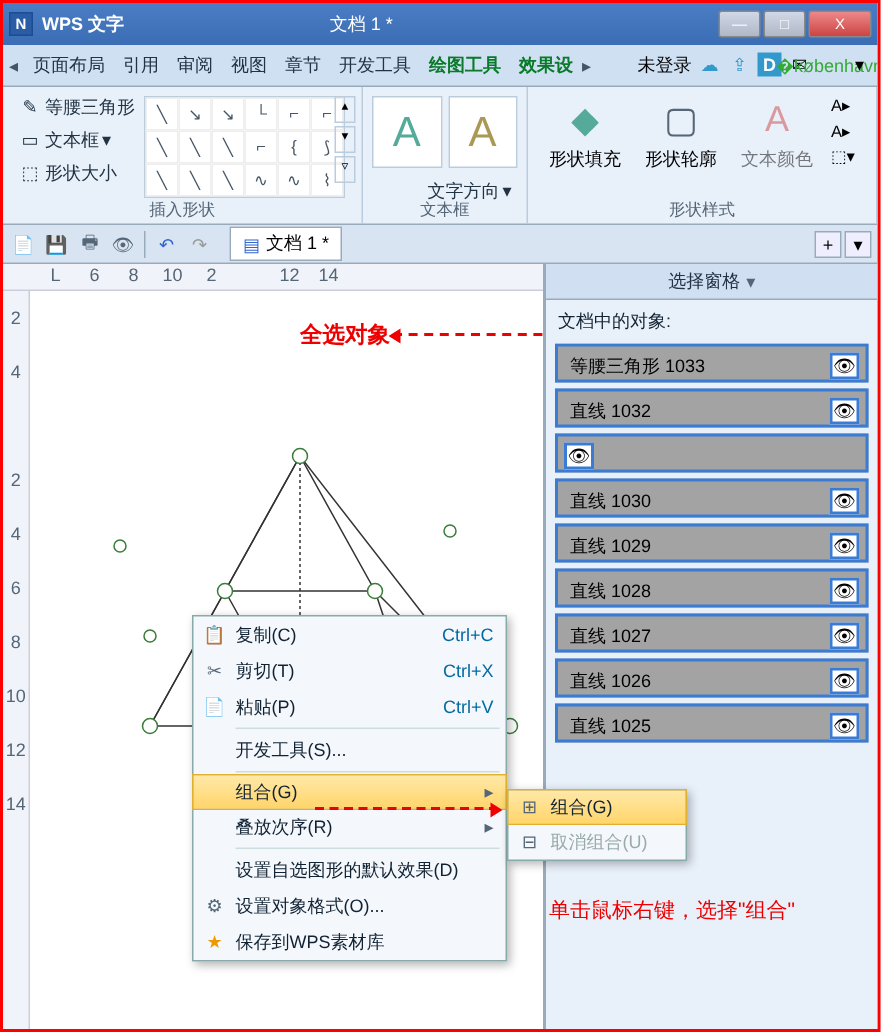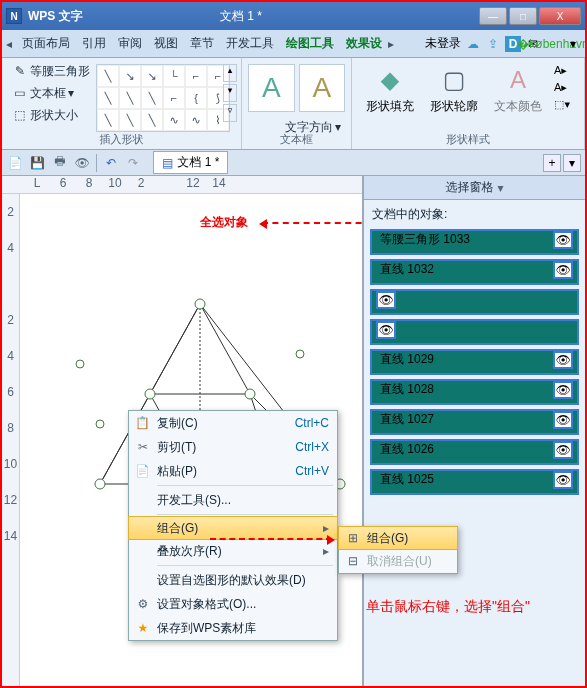--- a/index.html
+++ b/index.html
@@ -8,21 +8,21 @@
 .titlebar .logo{width:16px;height:16px;background:#2a5da4;border:1px solid #1a4d94;display:flex;align-items:center;justify-content:center;font-size:10px;font-weight:bold;margin-right:6px}
 .titlebar .appname{font-weight:bold}
 .titlebar .doctitle{flex:1;text-align:center;margin-left:-80px}
 .winbtns{display:flex;gap:2px}
 .winbtns div{width:28px;height:18px;background:linear-gradient(#d0d8e8,#b0b8c8);border:1px solid #888;border-radius:2px;display:flex;align-items:center;justify-content:center;font-size:10px}
 .winbtns .close{background:linear-gradient(#e88,#c44);color:#fff;width:42px}
 .tabbar{height:28px;background:#cfe0f2;display:flex;align-items:center;padding:0 4px;border-bottom:1px solid #9ab}
 .tabbar .arrow{width:10px;color:#456}
 .tabbar .tab{padding:4px 6px;color:#234;cursor:pointer}
 .tabbar .tab.active{color:#0a7a2a;font-weight:bold}
-.tabbar .right{margin-left:auto;display:flex;align-items:center;gap:4px}
+.tabbar .right{margin-left:auto;display:flex;gap:4px}
 .tabbar .right .ic{width:16px;height:16px;display:flex;align-items:center;justify-content:center;font-size:12px}
 .ribbon{height:92px;background:#e8f0fa;border-bottom:1px solid #9ab;display:flex}
 .rgroup{border-right:1px solid #bcd;padding:2px 6px;display:flex;flex-direction:column;position:relative}
 .rgroup .glabel{position:absolute;bottom:2px;left:0;right:0;text-align:center;color:#567;font-size:11px}
 .toolrow{display:flex;align-items:center;gap:4px;height:22px}
 .toolbtn{display:flex;align-items:center;gap:2px;padding:2px 4px;color:#234}
 .toolbtn .ic{width:16px;height:16px;display:flex;align-items:center;justify-content:center}
 .shapegrid{display:grid;grid-template-columns:repeat(6,22px);grid-template-rows:repeat(3,22px);gap:0;border:1px solid #bcd;background:#fff;margin-top:2px}
 .shapegrid div{border:1px solid #eee;display:flex;align-items:center;justify-content:center;color:#456;font-size:11px}
 .bigbtn{display:flex;flex-direction:column;align-items:center;padding:4px 8px;gap:2px}
@@ -35,21 +35,21 @@
 .qat .right div{width:18px;height:18px;border:1px solid #9ab;display:flex;align-items:center;justify-content:center;background:#eef}
 .workarea{display:flex;height:516px}
 .canvas-area{width:362px;background:#fff;position:relative;border-right:2px solid #9ab}
 .hruler{height:18px;background:#f0f4fa;border-bottom:1px solid #ccd;display:flex;font-size:9px;color:#567;padding-left:22px}
 .hruler span{width:26px;text-align:center}
 .vruler{position:absolute;left:0;top:18px;width:18px;bottom:0;background:#f0f4fa;border-right:1px solid #ccd;display:flex;flex-direction:column;font-size:9px;color:#567}
 .vruler span{height:36px;display:flex;align-items:center;justify-content:center}
 .canvas{position:absolute;left:18px;top:18px;right:0;bottom:0;background:#fff;overflow:hidden}
 .shape-svg{position:absolute;left:20px;top:70px}
 .handle{fill:#fff;stroke:#3a7c3a}
-.annot1{position:absolute;left:180px;top:20px;color:#e00;font-size:12px;font-weight:bold}
+.annot1{position:absolute;left:180px;top:20px;color:#e00;font-size:15px;font-weight:bold}
 .arrow-dash1{position:absolute;left:242px;top:28px;width:110px;height:2px;border-top:2px dashed #e00}
 .arrow-dash1:before{content:"";position:absolute;left:-8px;top:-5px;border:5px solid transparent;border-right:8px solid #e00}
 .ctxmenu{position:absolute;left:126px;top:408px;width:210px;background:#f4f8fc;border:1px solid #8aa;box-shadow:2px 2px 6px rgba(0,0,0,.3);z-index:10}
 .ctxmenu .item{display:flex;align-items:center;height:24px;padding:0 8px 0 28px;position:relative;color:#123}
 .ctxmenu .item .mic{position:absolute;left:6px;width:16px;text-align:center;color:#567}
 .ctxmenu .item .sc{margin-left:auto;color:#0369a1}
 .ctxmenu .item .sub{margin-left:auto;color:#567}
 .ctxmenu .item.hl{background:linear-gradient(#ffe9a8,#ffd56a);border:1px solid #e0b030;margin:-1px}
 .ctxmenu .msep{height:1px;background:#cdd;margin:2px 4px 2px 28px}
 .submenu{position:absolute;left:336px;top:524px;width:120px;background:#f4f8fc;border:1px solid #8aa;box-shadow:2px 2px 6px rgba(0,0,0,.3);z-index:11}
@@ -58,21 +58,21 @@
 .submenu .item.hl{background:linear-gradient(#ffe9a8,#ffd56a);border:1px solid #e0b030;margin:-1px}
 .submenu .item.dis{color:#9aa}
 .arrow-dash3{position:absolute;left:208px;top:536px;width:122px;height:2px;border-top:2px dashed #e00;z-index:12}
 .arrow-dash3:after{content:"";position:absolute;right:-8px;top:-5px;border:5px solid transparent;border-left:8px solid #e00}
 .annot2{position:absolute;left:364px;top:596px;color:#e00;font-size:14px;z-index:12}
 .sidepane{flex:1;background:#e8f0fa;display:flex;flex-direction:column}
 .sidepane .hdr{height:24px;background:#d0e0f2;border-bottom:1px solid #9ab;display:flex;align-items:center;justify-content:center;gap:4px;color:#234}
 .sidepane .hdr .dd{color:#567}
 .sidepane .lbl{padding:6px 8px;color:#123}
 .objlist{flex:1;overflow:auto;padding:0 6px}
-.objitem{display:flex;align-items:flex-start;height:26px;background:#0f766e;border:2px solid #3a7cd4;margin-bottom:4px;padding:0 4px}
+.objitem{display:flex;align-items:flex-end;height:26px;background:#a3a3a3;border:2px solid #3a7cd4;margin-bottom:4px;padding:0 4px}
 .objitem .nm{flex:1;padding-left:4px}
 .objitem .eye{width:20px;height:18px;border:2px solid #3a7cd4;display:flex;align-items:center;justify-content:center;background:#fff}
 </style>
 </head>
 <body>
 
 <div class="titlebar">
   <div class="logo">N</div>
   <div class="appname">WPS 文字</div>
   <div class="doctitle">文档 1 *</div>
@@ -271,20 +271,21 @@
           <span class="eye">👁</span>
         </div>
       <div class="objitem">
           <span class="nm">直线 1032</span>
           <span class="eye">👁</span>
         </div>
       <div class="objitem">
           <span class="eye">👁</span>
         </div>
       <div class="objitem">
+          <span class="nm">直线 1030</span>
           <span class="eye">👁</span>
         </div>
       <div class="objitem">
           <span class="nm">直线 1029</span>
           <span class="eye">👁</span>
         </div>
       <div class="objitem">
           <span class="nm">直线 1028</span>
           <span class="eye">👁</span>
         </div>

